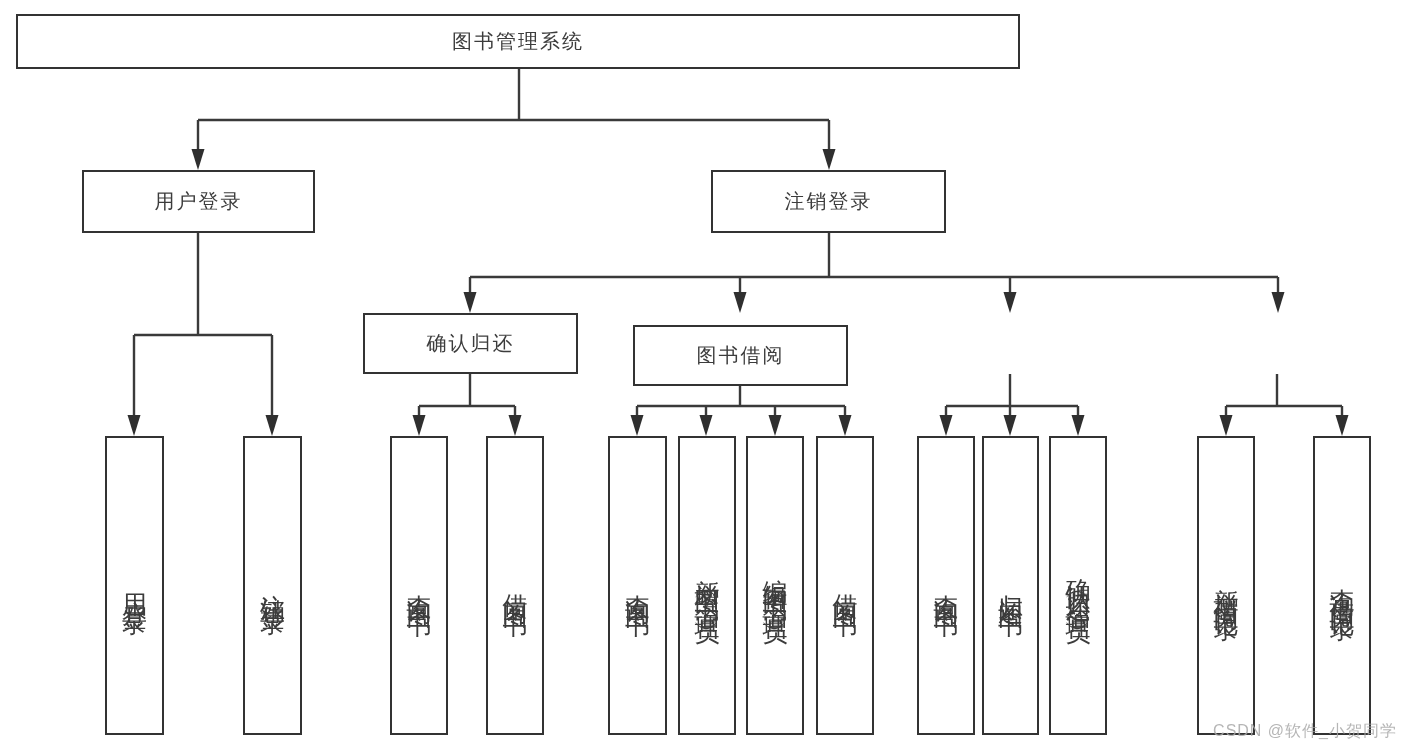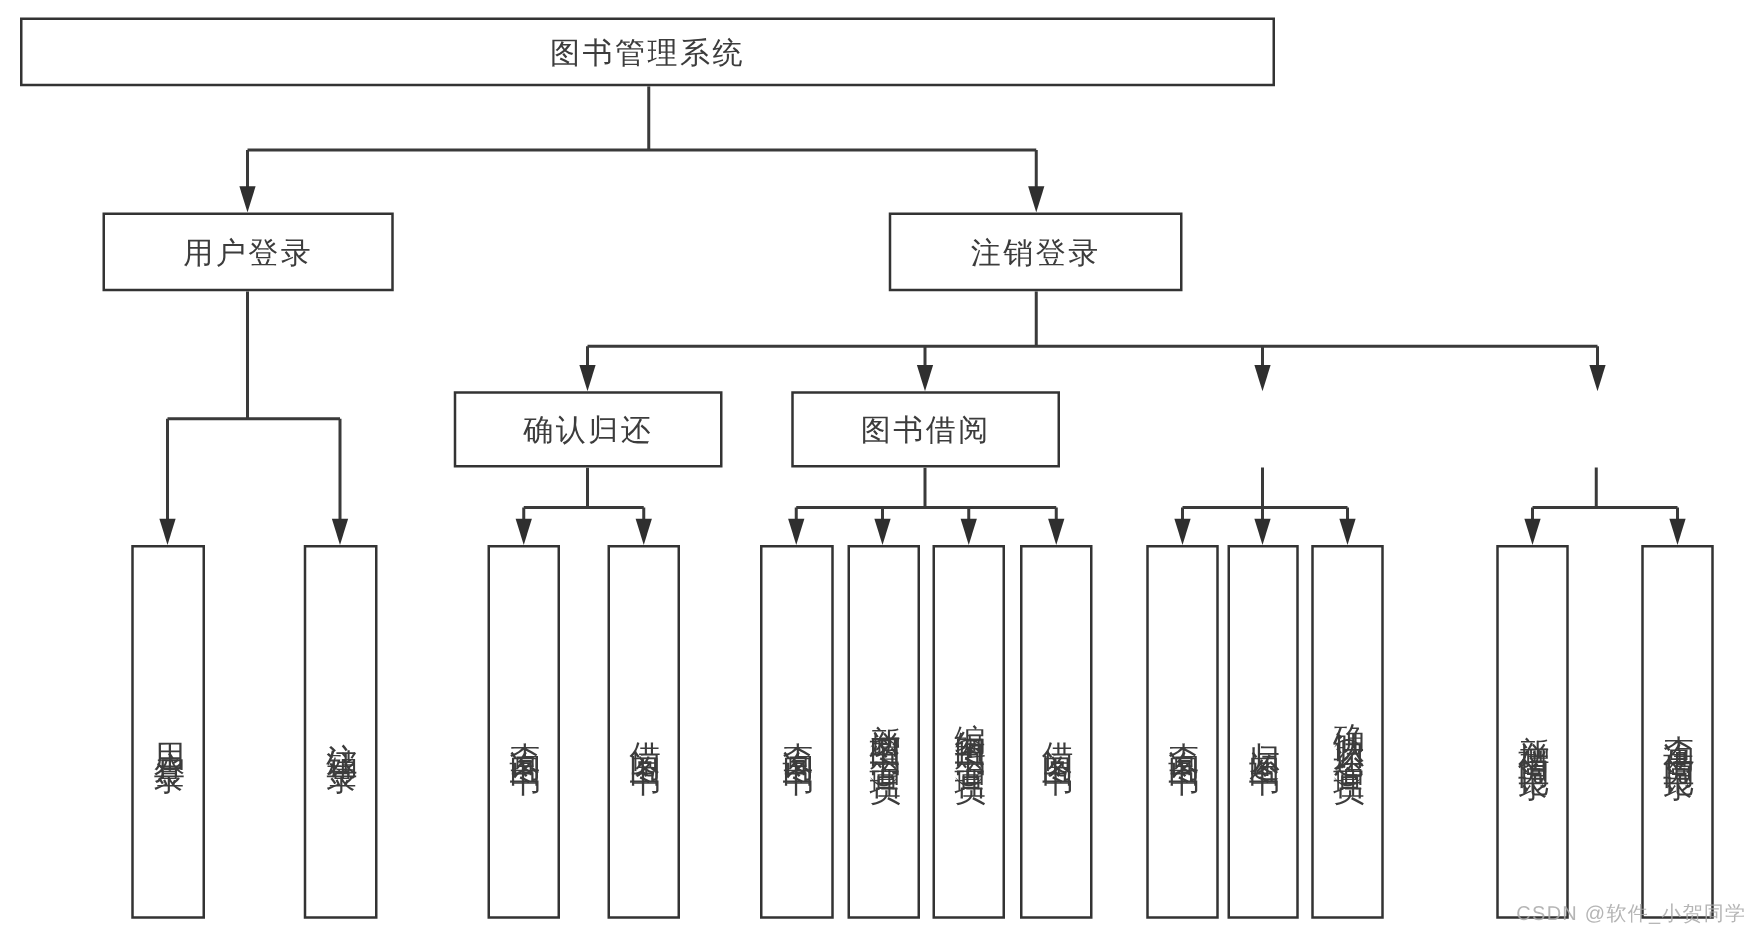--- a/index.html
+++ b/index.html
@@ -5,21 +5,21 @@
   html,body{margin:0;padding:0;background:#ffffff;}
   .stage{
     position:relative;width:1405px;height:747px;background:#ffffff;
     font-family:"Liberation Sans",sans-serif;overflow:hidden;
   }
   .stage svg{position:absolute;left:0;top:0;z-index:1;}
   .node{
     position:absolute;box-sizing:border-box;border:2px solid #333333;background:#ffffff;
     display:flex;align-items:center;justify-content:center;color:#3c3c3c;z-index:2;
   }
-  .h-label{font-size:24px;letter-spacing:2px;white-space:nowrap;}
+  .h-label{font-size:20px;letter-spacing:2px;white-space:nowrap;}
   .v-label{
     writing-mode:vertical-rl;text-orientation:mixed;
     font-size:25px;letter-spacing:6px;line-height:1;white-space:nowrap;
   }
   .watermark{
     position:absolute;right:8px;bottom:5px;z-index:3;
     font-size:16px;letter-spacing:1px;color:rgba(168,168,168,0.85);
     font-family:"Liberation Sans",sans-serif;white-space:nowrap;
   }
 </style>
@@ -64,21 +64,21 @@
   <div class="node" style="left:82px;top:170px;width:233px;height:63px;">
     <span class="h-label">用户登录</span>
   </div>
   <div class="node" style="left:711px;top:170px;width:235px;height:63px;">
     <span class="h-label">注销登录</span>
   </div>
 
   <div class="node" style="left:363px;top:313px;width:215px;height:61px;">
     <span class="h-label">确认归还</span>
   </div>
-  <div class="node" style="left:633px;top:313px;width:215px;height:61px;">
+  <div class="node" style="left:633px;top:325px;width:215px;height:61px;">
     <span class="h-label">图书借阅</span>
   </div>
 
   <div class="node" style="left:105px;top:436px;width:59px;height:299px;">
     <span class="v-label">用户登录</span>
   </div>
   <div class="node" style="left:243px;top:436px;width:59px;height:299px;">
     <span class="v-label">注销登录</span>
   </div>
 

